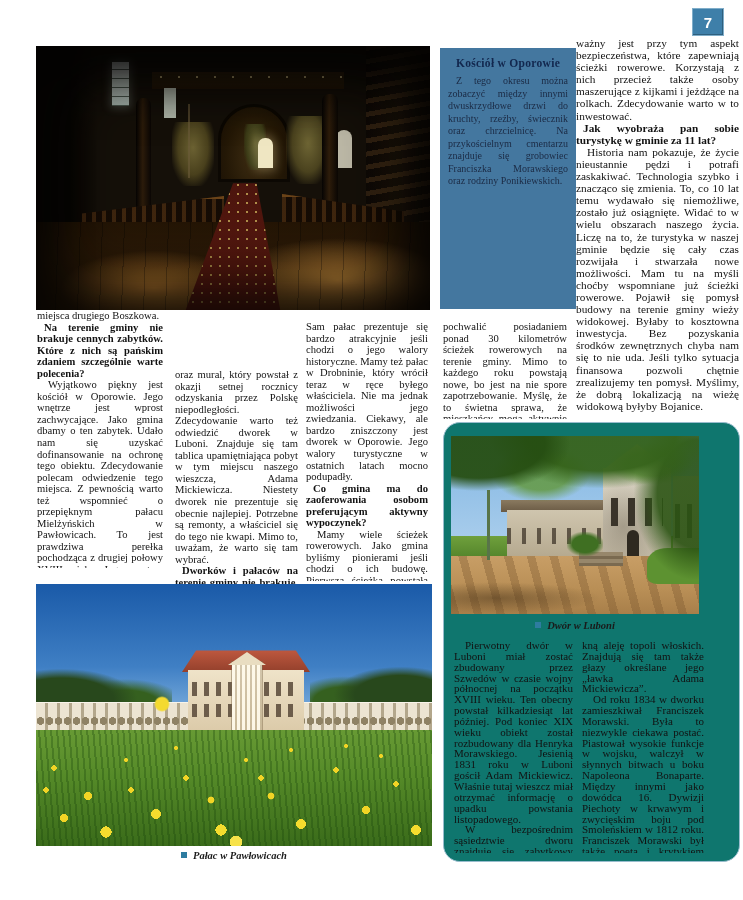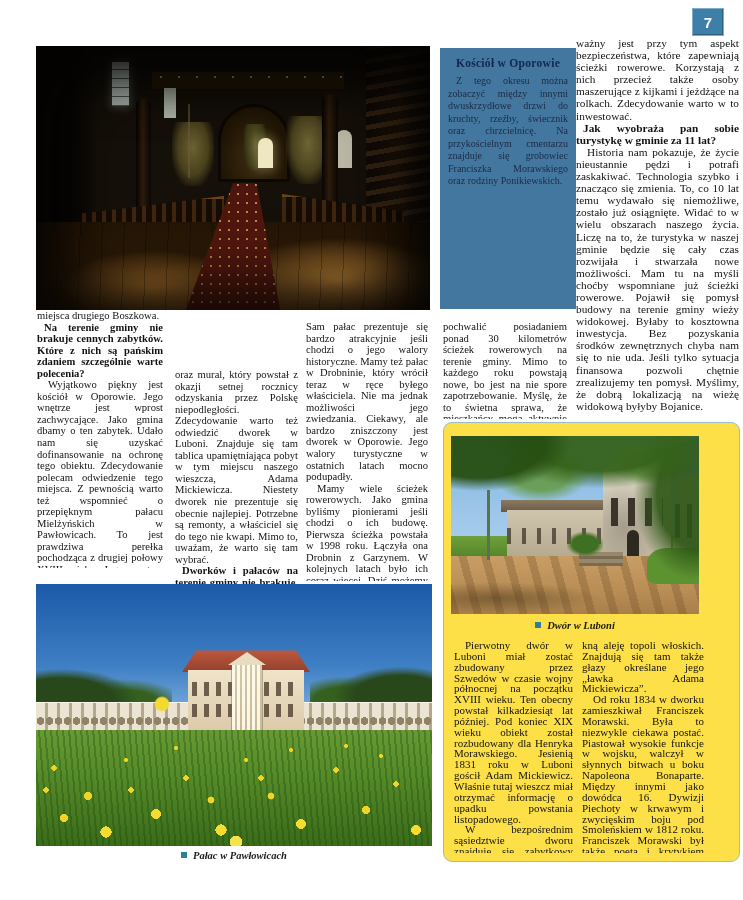--- a/index.html
+++ b/index.html
@@ -134,21 +134,21 @@
     radial-gradient(circle 5px at 175px 70px,#f2d425 70%,rgba(242,212,37,0) 71%),
     radial-gradient(circle 3px at 345px 26px,#f2d425 70%,rgba(242,212,37,0) 71%),
     radial-gradient(circle 4px at 225px 48px,#f2d425 70%,rgba(242,212,37,0) 71%),
     radial-gradient(circle 9px at 200px 112px,#f7e24a 70%,rgba(242,212,37,0) 71%),
     radial-gradient(circle 4px at 10px 60px,#f2d425 70%,rgba(242,212,37,0) 71%);}
   .pw-flower-fly{left:118px;top:112px;width:16px;height:16px;border-radius:50%;
     background:radial-gradient(circle,#f4da30 55%,rgba(244,218,48,0) 72%);}
 
   
   .luboni-box{left:443px;top:422px;width:297px;height:440px;box-sizing:border-box;
-    border:1px solid #98bccd;border-radius:9px;background:#fde047;}
+    border:1px solid #98bccd;border-radius:17px;background:#0f766e;}
   .photo-luboni{position:absolute;left:7px;top:13px;width:248px;height:178px;overflow:hidden;background:#8cc0e8;}
   .photo-luboni>div{position:absolute;}
   .lb-sky{left:0;top:0;width:100%;height:100%;background:linear-gradient(180deg,#7fb5e2,#a9cdec 60%,#c2dcf0);}
   .lb-grassback{left:0;top:100px;width:100%;height:26px;background:linear-gradient(180deg,#6fa03c,#4f7f28);}
   .lb-wingroof{left:50px;top:64px;width:108px;height:12px;background:linear-gradient(180deg,#8a7a60,#6a5a44);}
   .lb-wing{left:56px;top:74px;width:98px;height:46px;
     background:repeating-linear-gradient(90deg,rgba(62,52,40,.75) 0 4px,transparent 4px 15px) 0 18px/100% 16px no-repeat,
                linear-gradient(180deg,#cfc5ae,#b6aa90);}
   .lb-gable{left:152px;top:8px;width:68px;height:26px;clip-path:polygon(0 100%,50% 0,100% 100%);background:#d8d2c2;}
   .lb-main{left:152px;top:32px;width:68px;height:90px;
@@ -231,20 +231,21 @@
   </div>
 
   <div class="col col-narrow" style="left:175px;top:321px;width:123px;height:260px;margin-top:48px;">
     <p>oraz mural, który powstał z okazji setnej rocznicy odzyskania przez Polskę niepodległości. Zdecydowanie warto też odwiedzić dworek w Luboni. Znajduje się tam tablica upamiętniająca pobyt w tym miejscu naszego wieszcza, Adama Mickiewicza. Niestety dworek nie prezentuje się obecnie najlepiej. Potrzebne są remonty, a właściciel się do tego nie kwapi. Mimo to, uważam, że warto się tam wybrać.</p>
     <p class="q">Dworków i pałaców na terenie gminy nie brakuje. Wiele z nich można jednak podziwiać jedynie z zewnątrz...</p>
     <p class="ind">Mamy pałac w Garzynie, który obecnie jest wykorzystywany przez Ośrodek Hodowli Zarodowej. Obiekt nie jest jednak przeznaczony do zwiedzania.</p>
   </div>
 
   <div class="col col-narrow" style="left:306px;top:321px;width:122px;height:260px;">
     <p>Sam pałac prezentuje się bardzo atrakcyjnie jeśli chodzi o jego walory historyczne. Mamy też pałac w Drobninie, który wrócił teraz w ręce byłego właściciela. Nie ma jednak możliwości jego zwiedzania. Ciekawy, ale bardzo zniszczony jest dworek w Oporowie. Jego walory turystyczne w ostatnich latach mocno podupadły.</p>
+    <p class="q">Co gmina ma do zaoferowania osobom preferującym aktywny wypoczynek?</p>
     <p class="ind">Mamy wiele ścieżek rowerowych. Jako gmina byliśmy pionierami jeśli chodzi o ich budowę. Pierwsza ścieżka powstała w 1998 roku. Łączyła ona Drobnin z Garzynem. W kolejnych latach było ich coraz więcej. Dziś możemy się</p>
   </div>
 
   <div class="col col-narrow" style="left:443px;top:321px;width:124px;height:98px;">
     <p>pochwalić posiadaniem ponad 30 kilometrów ścieżek rowerowych na terenie gminy. Mimo to każdego roku powstają nowe, bo jest na nie spore zapotrzebowanie. Myślę, że to świetna sprawa, że mieszkańcy mogą aktywnie spędzać czas. Bardzo</p>
   </div>
 
   <div class="abs photo-palace">
     <div class="pw-sky"></div>
     <div class="pw-treeL"></div>

